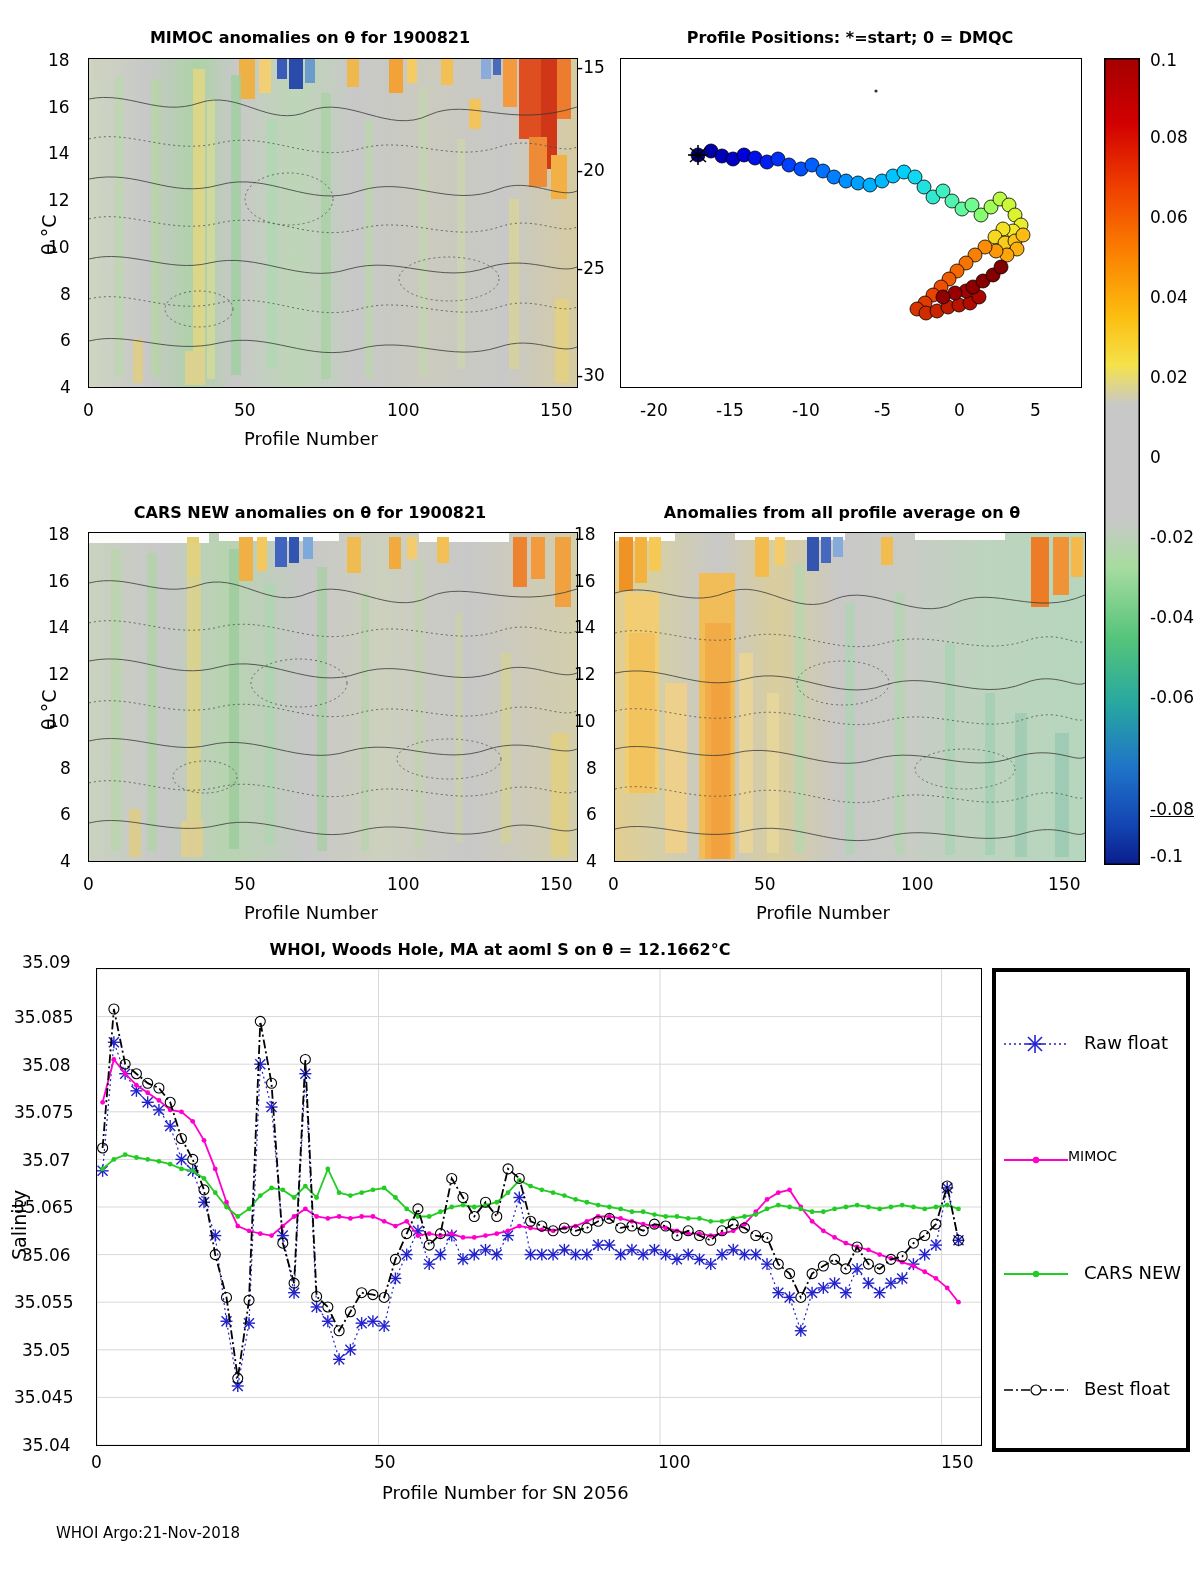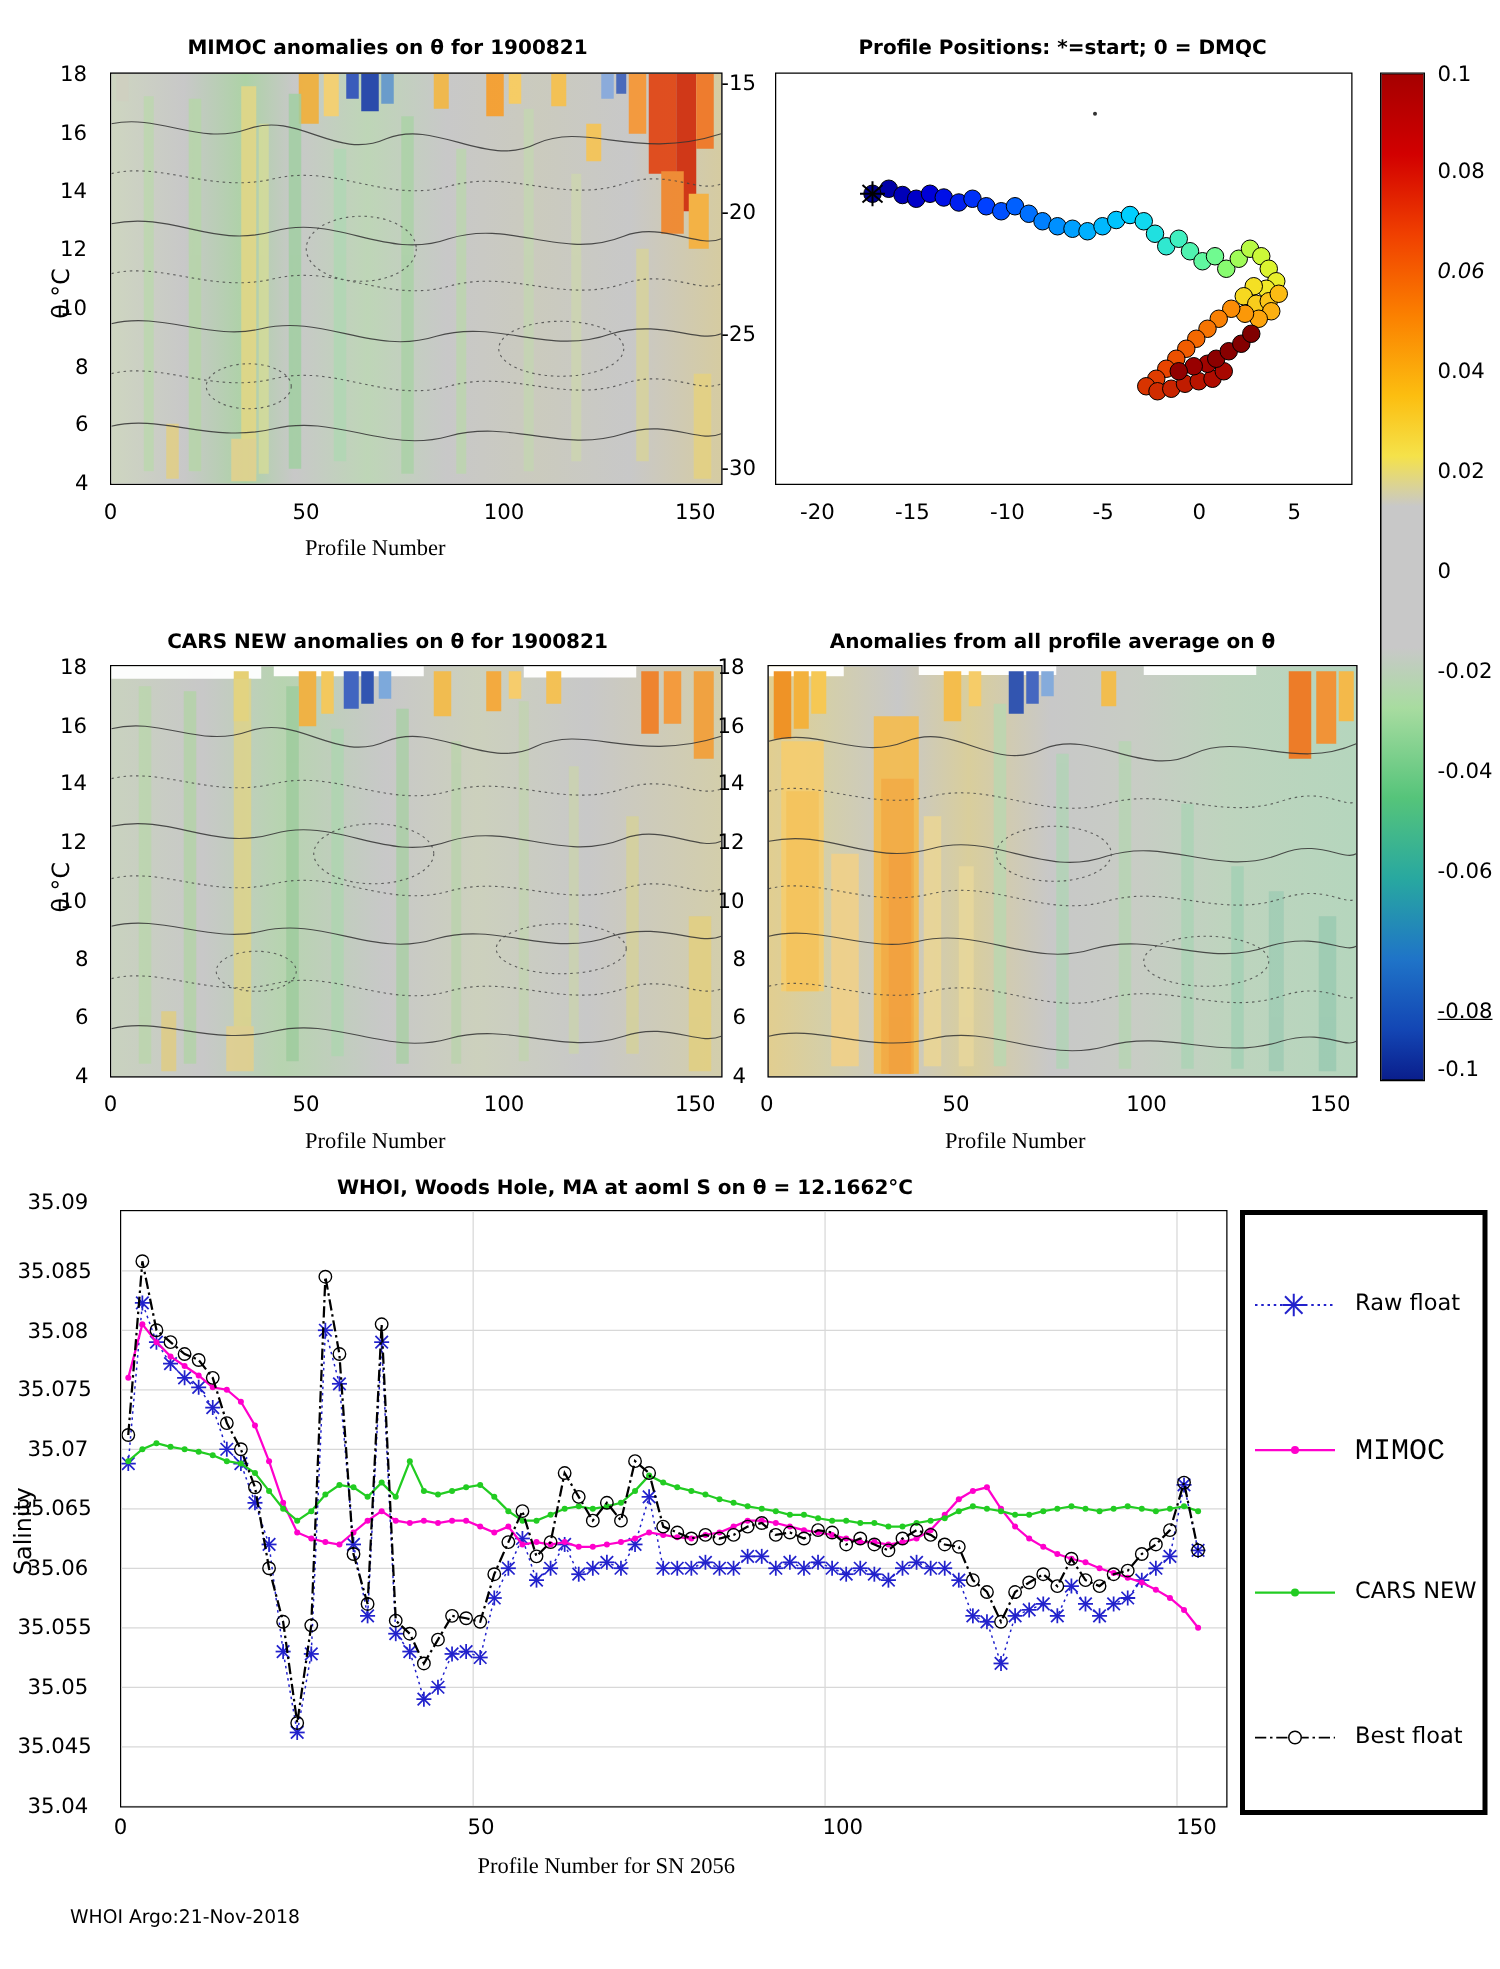--- a/index.html
+++ b/index.html
@@ -6,21 +6,21 @@
   body{
     width:1200px;height:1575px;background:#ffffff;
     font-family:"DejaVu Sans", sans-serif;
     position:relative;overflow:hidden;
   }
   .fig{position:absolute;}
   .title{
     font-weight:bold;font-size:16px;color:#000;text-align:center;
     position:absolute;white-space:nowrap;
   }
-  .axlabel{font-size:18px;color:#000;position:absolute;white-space:nowrap;font-family:Liberation Serif, serif;}
+  .axlabel{font-size:18px;color:#000;position:absolute;white-space:nowrap;}
   .tick{font-size:17px;color:#000;position:absolute;white-space:nowrap;}
   .panel{position:absolute;border:1px solid #000;background:#c8c8c8;overflow:hidden;}
   .ylab-rot{
     position:absolute;transform:rotate(-90deg);transform-origin:left top;
     font-size:19px;white-space:nowrap;
   }
   .footer{position:absolute;font-size:15px;color:#000;}
   svg{display:block;}
 </style>
 </head>
@@ -235,21 +235,21 @@
           <stop offset="88%" stop-color="#1f74c8"></stop>
           <stop offset="95%" stop-color="#1346b4"></stop>
           <stop offset="100%" stop-color="#0a1e8c"></stop>
         </linearGradient>
       </defs>
       <rect x="0" y="0" width="34" height="805" fill="url(#cbar)" stroke="#000" stroke-width="1"></rect>
     </svg>
   </div>
   <div class="tick" style="left:1150px;top:50px;">0.1</div>
   <div class="tick" style="left:1150px;top:127px;">0.08</div>
-  <div class="tick" style="left:1150px;top:207px;font-style:italic;">0.06</div>
+  <div class="tick" style="left:1150px;top:207px;">0.06</div>
   <div class="tick" style="left:1150px;top:287px;">0.04</div>
   <div class="tick" style="left:1150px;top:367px;">0.02</div>
   <div class="tick" style="left:1150px;top:447px;">0</div>
   <div class="tick" style="left:1150px;top:527px;">-0.02</div>
   <div class="tick" style="left:1150px;top:607px;">-0.04</div>
   <div class="tick" style="left:1150px;top:687px;">-0.06</div>
   <div class="tick" style="left:1150px;top:799px;text-decoration:underline;">-0.08</div>
   <div class="tick" style="left:1150px;top:846px;">-0.1</div>
 </div>
 
@@ -1197,18 +1197,18 @@
     <g>
       <line x1="8" y1="302" x2="72" y2="302" stroke="#22cc22" stroke-width="1.8"></line>
       <circle cx="40" cy="302" r="3.2" fill="#22cc22"></circle>
     </g>
     <g>
       <line x1="8" y1="418" x2="72" y2="418" stroke="#000" stroke-width="1.4" stroke-dasharray="9,3,2,3"></line>
       <circle cx="40" cy="418" r="5" fill="#fff" stroke="#000" stroke-width="1.2"></circle>
     </g>
   </svg>
   <div class="tick" style="left:88px;top:60px;font-size:18px;">Raw float</div>
-  <div class="tick" style="left:88px;top:176px;font-size:24px;font-family:Liberation Mono, monospace;">MIMOC</div>
+  <div class="tick" style="left:72px;top:176px;font-size:14px;">MIMOC</div>
   <div class="tick" style="left:88px;top:290px;font-size:18px;">CARS NEW</div>
   <div class="tick" style="left:88px;top:406px;font-size:18px;">Best float</div>
 </div>
 
 <div class="footer" style="left:56px;top:1524px;">WHOI Argo:21-Nov-2018</div>
 
 </body></html>

